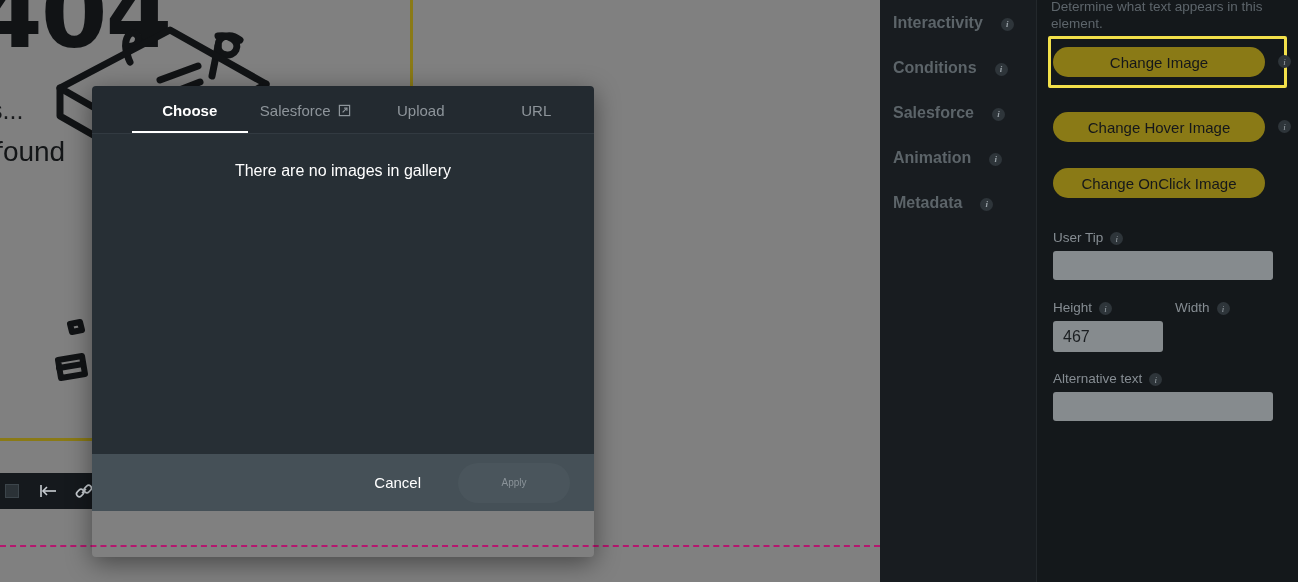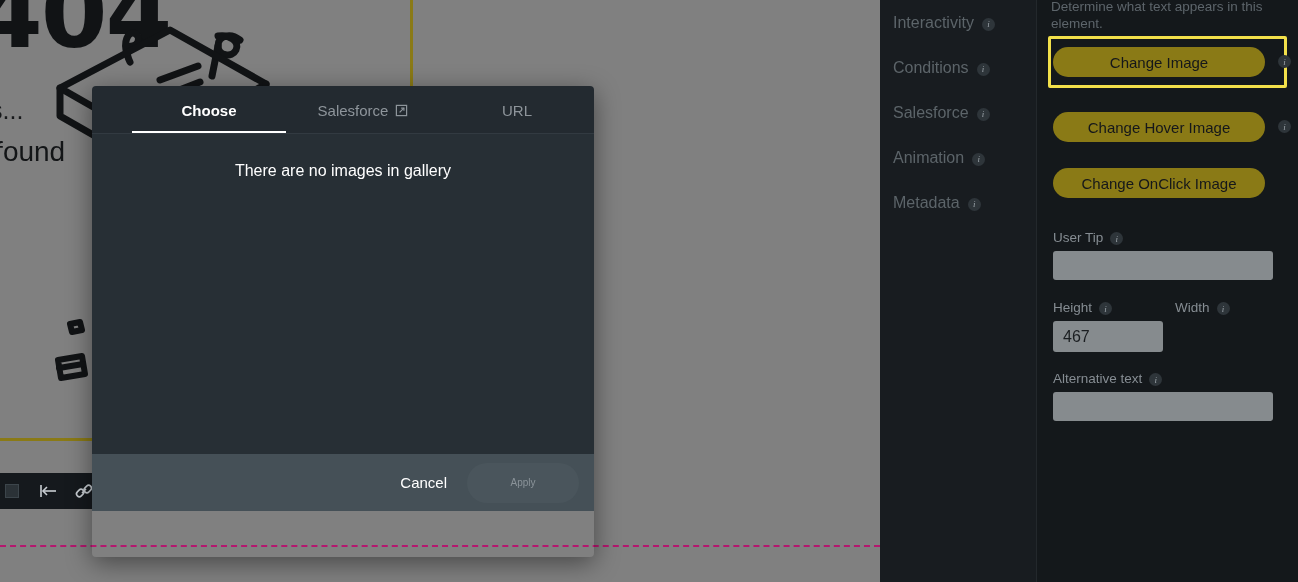--- a/index.html
+++ b/index.html
@@ -68,23 +68,24 @@
     position: absolute; left: 880px; top: 0; width: 418px; height: 582px;
     background: #14181b;
   }
   .rpanel-nav {
     position: absolute; left: 0; top: 0; width: 157px; height: 582px;
     background: #181c20;
     border-right: 1px solid #23282c;
   }
   .nav-item {
     position: absolute; left: 13px;
-    display: flex; align-items: center; gap: 8px;
+    display: flex; align-items: center; gap: 18px;
     font-size: 16px; color: #5c6469;
     white-space: nowrap;
+    font-weight: bold;
   }
   .rpanel-body {
     position: absolute; left: 157px; top: 0; width: 261px; height: 582px;
     background: #14181b;
     padding: 0 14px;
   }
   .hint-text {
     position: absolute; left: 14px; top: -2px; width: 225px;
     font-size: 13.5px; color: #5d656b; line-height: 17px;
   }
@@ -174,21 +175,21 @@
   }
   .modal-body {
     height: 320px; background: #272f35;
     display: flex; justify-content: center;
     padding-top: 28px;
   }
   .empty-msg { font-size: 16px; color: #ffffff; }
   .modal-footer {
     height: 57px; background: #455057;
     display: flex; align-items: center; justify-content: flex-end;
-    gap: 6px; padding-right: 15px;
+    gap: 23px; padding-right: 24px;
   }
   .btn-cancel {
     background: none; border: none;
     color: #ffffff; font-size: 15px;
     font-family: "Liberation Sans", sans-serif;
     cursor: pointer; padding: 8px 14px;
   }
   .btn-apply {
     width: 112px; height: 40px; border-radius: 20px;
     background: #4a555c; border: none;
@@ -339,20 +340,23 @@
         <span>Salesforce</span>
         <span class="ext-icon">
           <svg width="13" height="13" viewBox="0 0 14 14" fill="none" stroke="#8e959b" stroke-width="1.3">
             <rect x="1.5" y="1.5" width="11" height="11"></rect>
             <path d="M5 9 L9.5 4.5"></path>
             <path d="M6.6 4.4 L9.6 4.4 L9.6 7.4"></path>
           </svg>
         </span>
       </div>
       <div class="tab">
+        <span>Upload</span>
+      </div>
+      <div class="tab">
         <span>URL</span>
       </div>
     </div>
 
     <div class="modal-body">
       <span class="empty-msg">There are no images in gallery</span>
     </div>
 
     <div class="modal-footer">
       <button class="btn-cancel">Cancel</button>

